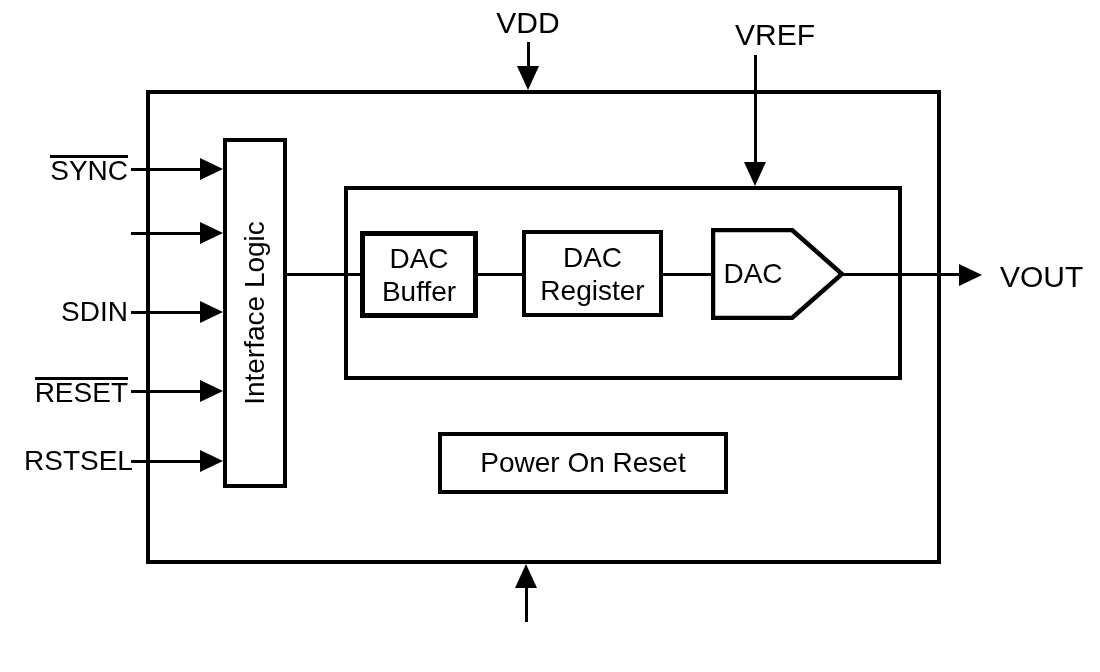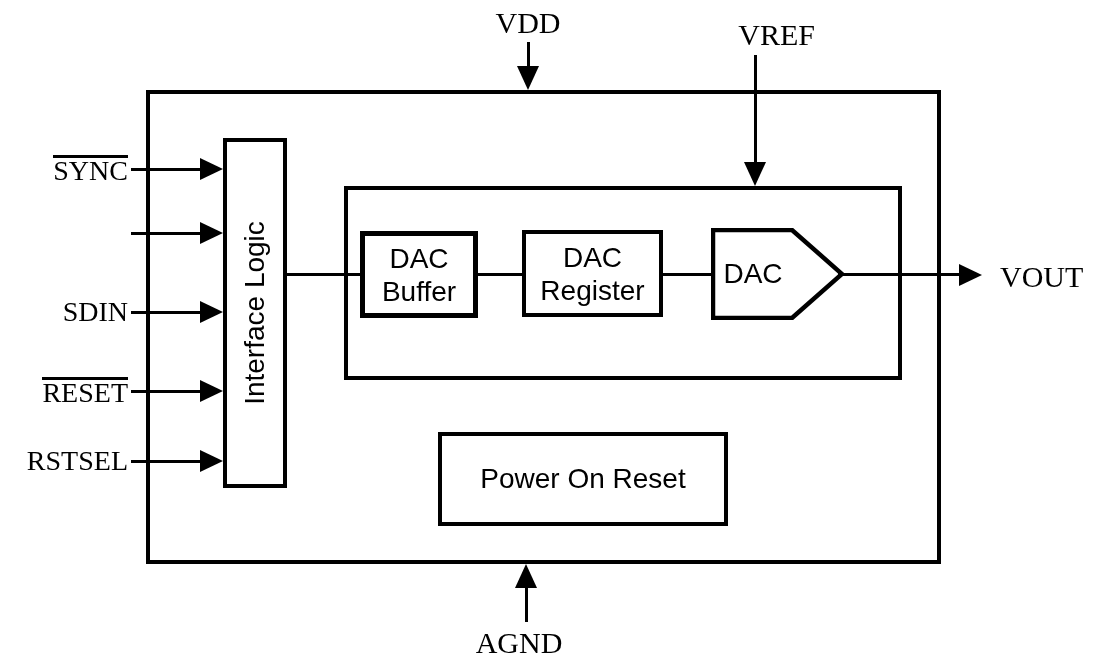--- a/index.html
+++ b/index.html
@@ -24,34 +24,34 @@
     align-items: center;
     justify-content: center;
     text-align: center;
   }
   .hline { position: absolute; height: 3px; background: #000000; }
   .vline { position: absolute; width: 3px; background: #000000; }
   .tri { position: absolute; width: 0; height: 0; }
   .tri-right { border-top: 11px solid transparent; border-bottom: 11px solid transparent; border-left: 23px solid #000000; }
   .tri-down  { border-left: 11px solid transparent; border-right: 11px solid transparent; border-top: 24px solid #000000; }
   .tri-up    { border-left: 11px solid transparent; border-right: 11px solid transparent; border-bottom: 24px solid #000000; }
-  .lbl { position: absolute; font-size: 28px; line-height: 28px; white-space: nowrap; font-family: Liberation Serif, serif; }
+  .lbl { position: absolute; font-size: 28px; line-height: 28px; white-space: nowrap; }
   .supply { font-size: 30px; line-height: 30px; }
   .pin-left { left: 0; width: 128px; height: 28px; text-align: right; padding-left: 24px; }
   .ol { display: inline-block; border-top: 3px solid #000000; line-height: 24px; padding-top: 1px; vertical-align: top; }
   .block-label { white-space: pre-line; font-size: 28px; line-height: 33px; }
 
   #main-box  { left: 146px; top: 90px;  width: 795px; height: 474px; }
   #inner-box { left: 344px; top: 186px; width: 558px; height: 194px; }
   #il-box    { left: 223px; top: 138px; width: 64px;  height: 350px; background: #ffffff;
                display: flex; align-items: center; justify-content: center; }
   #il-box .rot { transform: rotate(-90deg); white-space: nowrap; font-size: 28px; }
   #dac-buffer   { left: 360px; top: 231px; width: 118px; height: 87px; border-width: 5px; }
   #dac-register { left: 522px; top: 230px; width: 141px; height: 87px; }
-  #por          { left: 438px; top: 432px; width: 290px; height: 94px; font-size: 28px; }
+  #por          { left: 438px; top: 432px; width: 290px; height: 62px; font-size: 28px; }
   #dac-shape-wrap { position: absolute; left: 711px; top: 228px; width: 134px; height: 92px; }
   #dac-label    { position: absolute; left: 713px; top: 230px; width: 80px; height: 88px;
                   display: flex; align-items: center; justify-content: center; font-size: 28px; }
 
   #line-sync   { left: 131px; top: 168px; width: 73px; }
   #line-sclk   { left: 131px; top: 232px; width: 73px; }
   #line-sdin   { left: 131px; top: 311px; width: 73px; }
   #line-reset  { left: 131px; top: 390px; width: 73px; }
   #line-rstsel { left: 131px; top: 460px; width: 73px; }
   #line-il-out  { left: 285px; top: 273px; width: 77px; }
@@ -135,21 +135,20 @@
   <div class="tri tri-right" id="arr-reset"></div>
   <div class="tri tri-right" id="arr-rstsel"></div>
   <div class="tri tri-down" id="arr-vdd"></div>
   <div class="tri tri-down" id="arr-vref"></div>
   <div class="tri tri-up" id="arr-agnd"></div>
   <div class="tri tri-right" id="arr-vout"></div>
 
   <div class="lbl supply" id="lbl-vdd">VDD</div>
   <div class="lbl supply" id="lbl-vref">VREF</div>
   <div class="lbl supply" id="lbl-vout">VOUT</div>
-  <div class="lbl supply" id="lbl-agnd">AGND</div>
 
   <div class="lbl pin-left" id="lbl-sync">
     <span class="ol">SYNC</span>
   </div>
   <div class="lbl pin-left" id="lbl-sdin">SDIN</div>
   <div class="lbl pin-left" id="lbl-reset">
     <span class="ol">RESET</span>
   </div>
   <div class="lbl pin-left" id="lbl-rstsel">RSTSEL</div>
 

